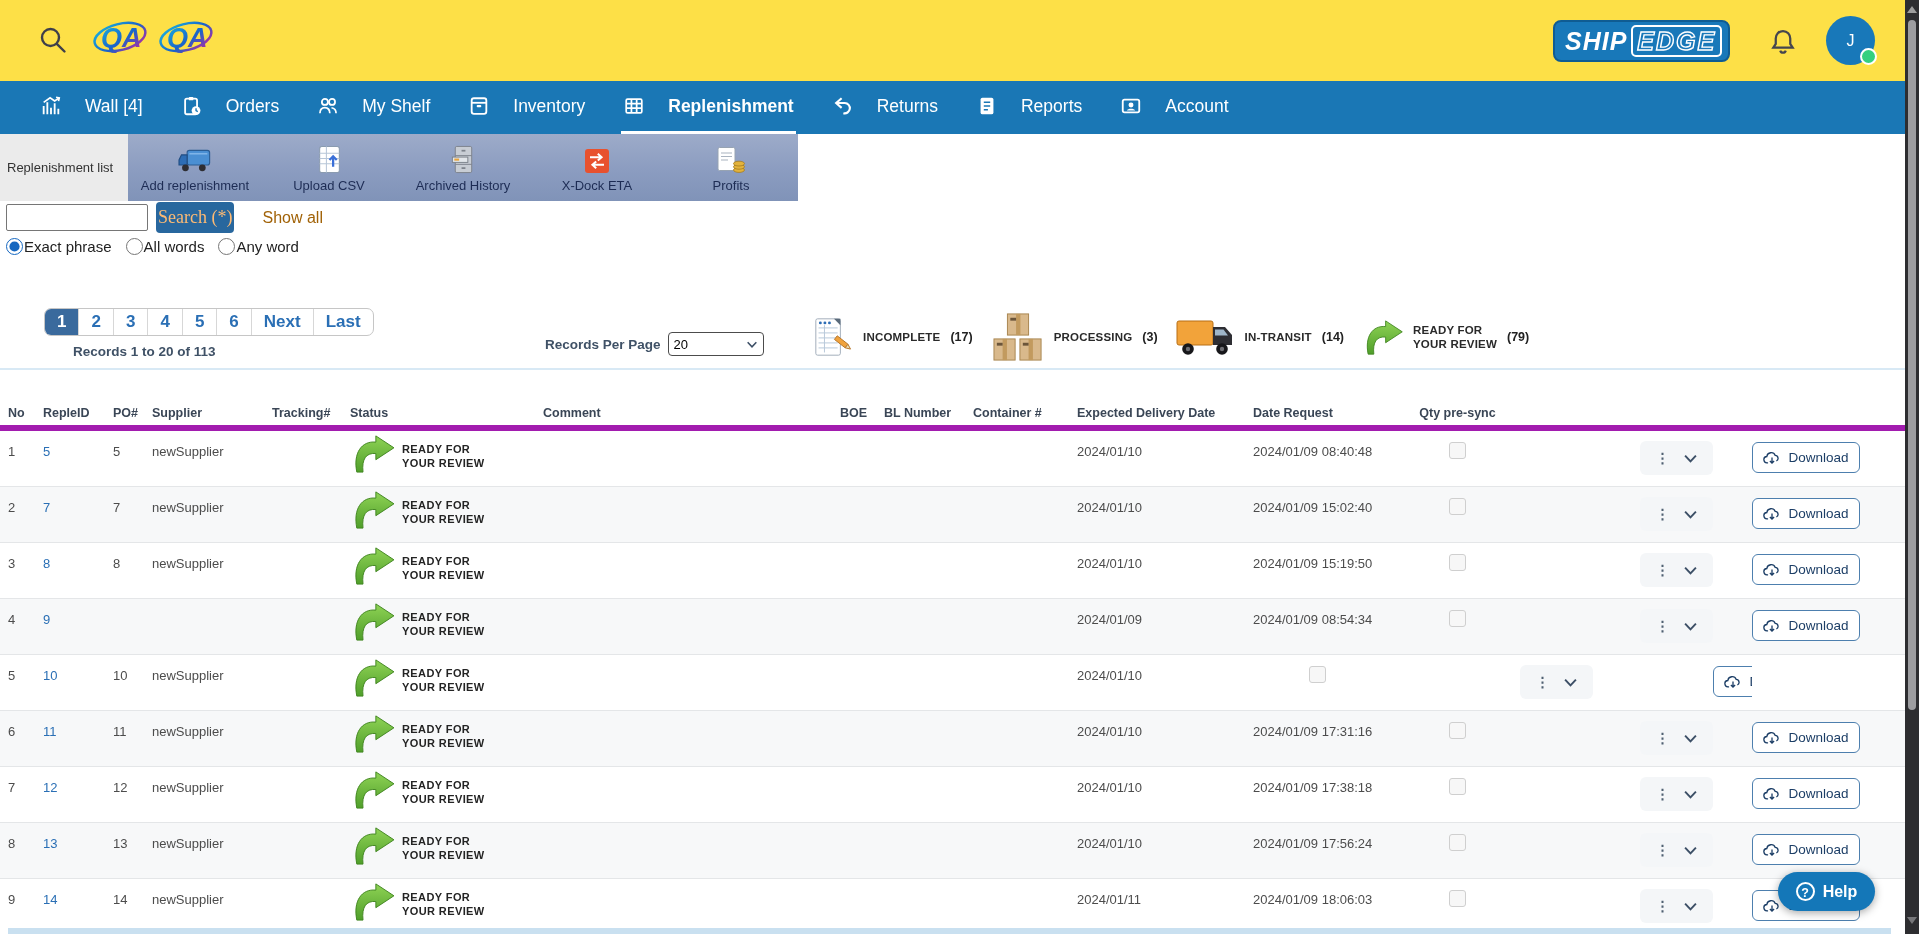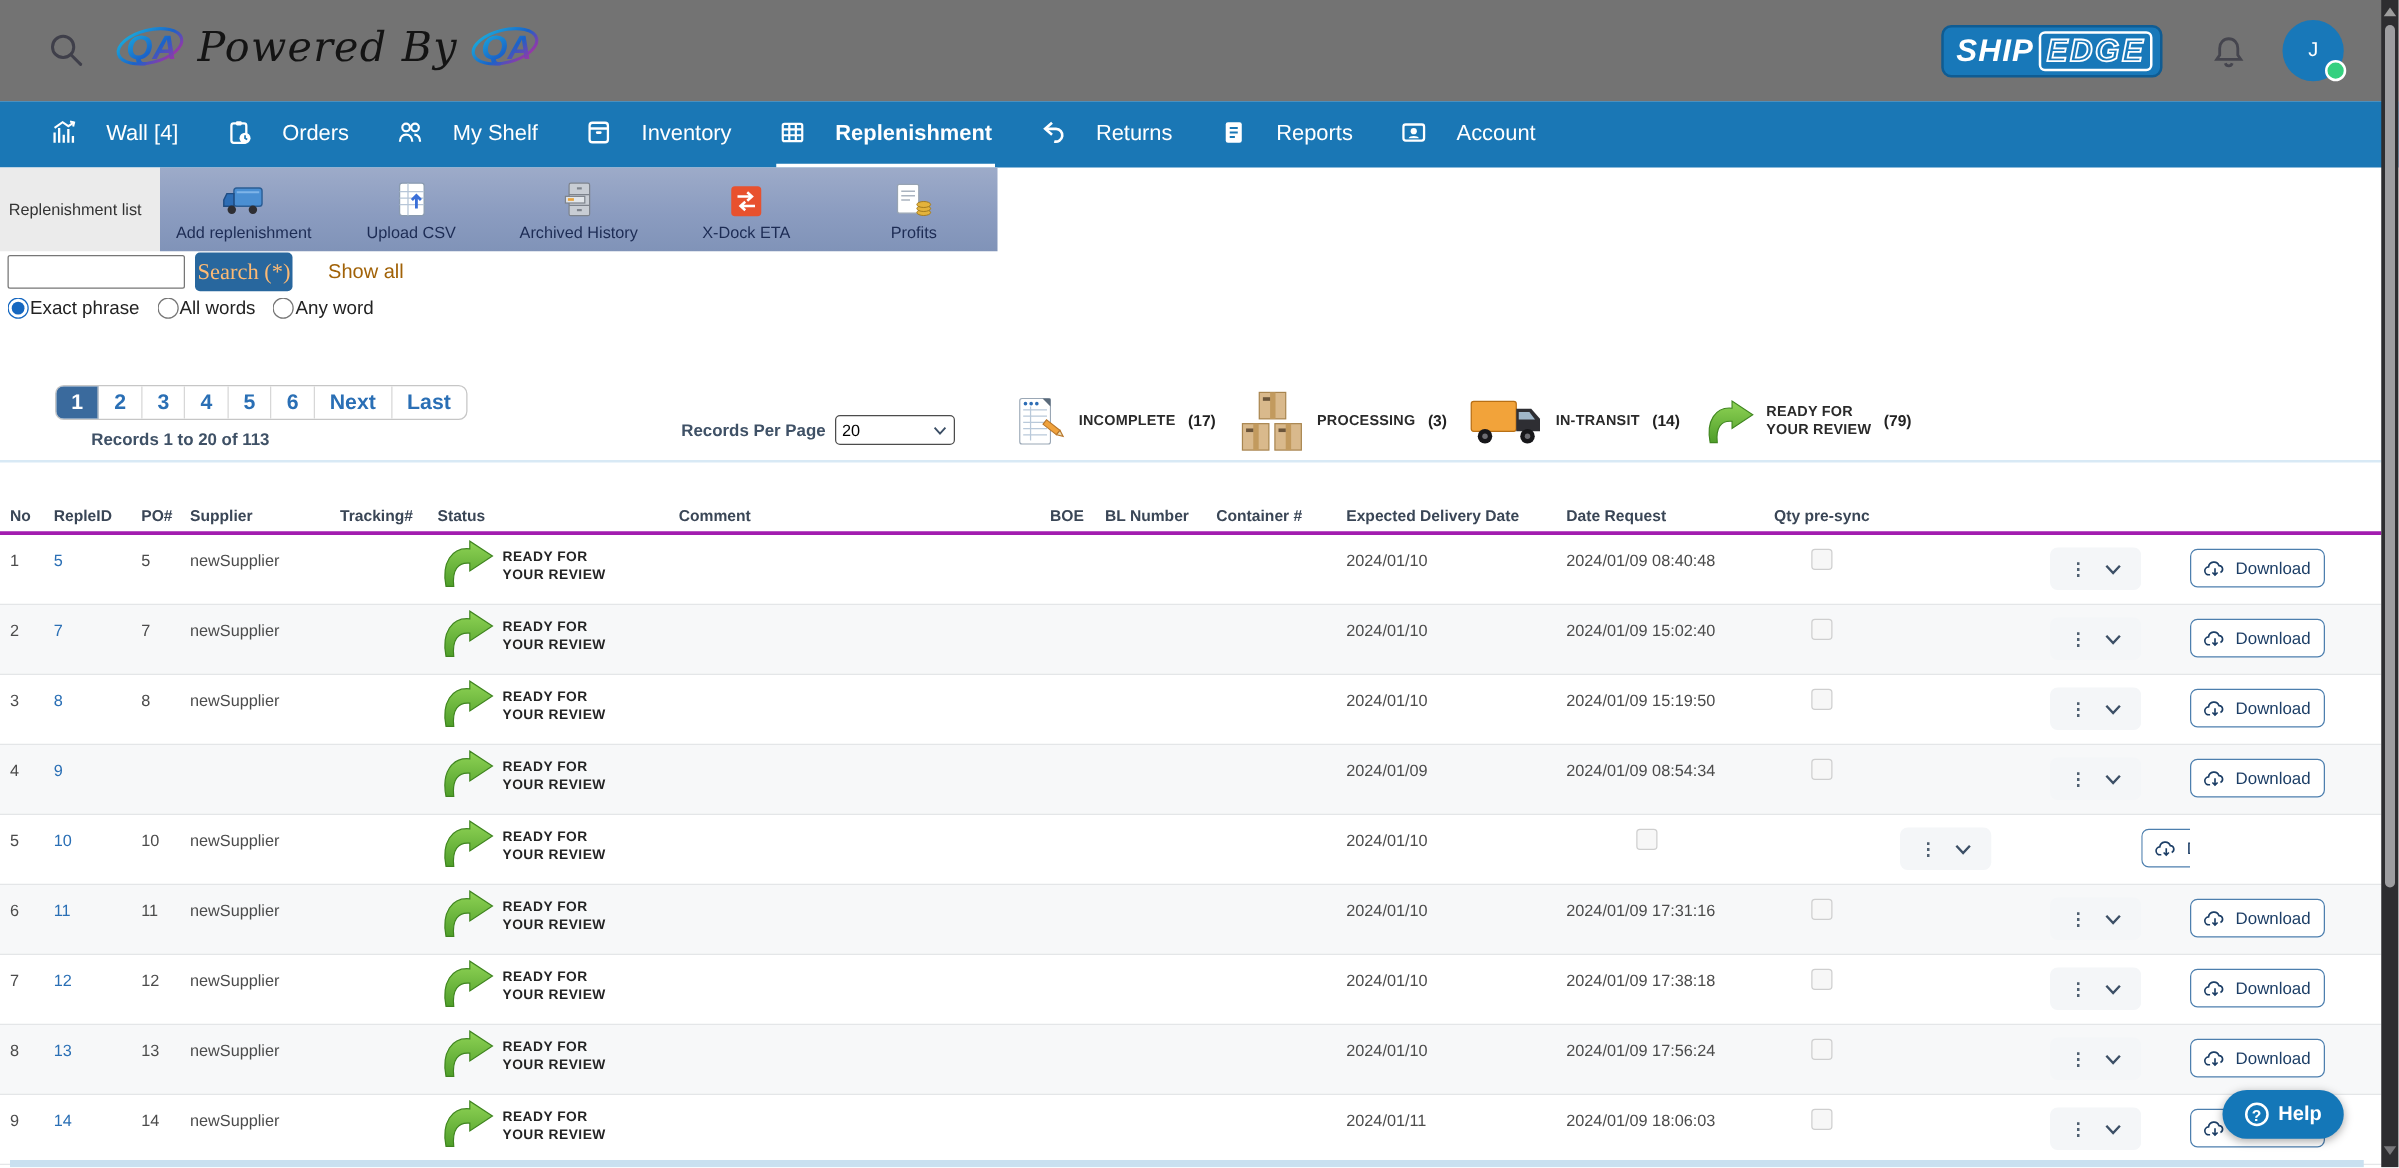--- a/index.html
+++ b/index.html
@@ -1,21 +1,21 @@
 <!DOCTYPE html>
 <html><head>
 <meta charset="utf-8">
 <title>Shipedge</title>
 <style>
   html,body{margin:0;padding:0;background:#fff;}
   body{width:1919px;height:934px;overflow:hidden;font-family:"Liberation Sans",sans-serif;position:relative;}
   .screen{position:absolute;inset:0;width:1919px;height:934px;background:#fff;overflow:hidden;}
 
   
-  .topbar{position:absolute;top:0;left:0;width:1919px;height:81px;background:#737373;}
+  .topbar{position:absolute;top:0;left:0;width:1919px;height:81px;background:#fde047;}
   .topsearch{position:absolute;left:38px;top:25px;width:30px;height:30px;cursor:pointer;}
   .topsearch svg{width:30px;height:30px;}
   .powered{position:absolute;left:92px;top:13px;display:flex;align-items:center;gap:10px;}
   .powered-text{font-family:"DejaVu Serif",serif;font-style:italic;font-size:33px;color:#141414;letter-spacing:1px;}
   .qalogo{width:56px;height:48px;}
   .brand{position:absolute;left:1553px;top:20px;height:42px;background:#1878b9;border-radius:8px;display:flex;align-items:center;padding:0 6px;box-sizing:border-box;border:2px solid #0f5c93;}
   .ship{color:#fff;font-weight:bold;font-style:italic;font-size:25px;letter-spacing:1px;padding:0 4px;}
   .edge{color:#1878b9;-webkit-text-stroke:1.4px #fff;font-weight:bold;font-style:italic;font-size:25px;letter-spacing:2px;border:2px solid #fff;border-radius:5px;padding:0 4px;line-height:1.15;}
   .bell{position:absolute;left:1768px;top:26px;width:30px;height:32px;cursor:pointer;}
   .bell svg{width:30px;height:32px;}
@@ -67,21 +67,21 @@
   .slines{font-size:11.5px;font-weight:600;color:#2a2a2a;line-height:1.25;letter-spacing:.2px;white-space:nowrap;}
   .scount{font-size:12.5px;font-weight:bold;color:#222;margin-left:1px;}
   .sico.i-incomplete{width:40px;height:44px;}
   .sico.i-processing{width:54px;height:50px;}
   .sico.i-intransit{width:60px;height:42px;}
   .sico.i-ready{width:42px;height:37px;}
   .bluedivider{position:absolute;top:368px;left:0;width:1905px;height:2px;background:#d8e9f5;}
 
   
   .table{position:absolute;top:400px;left:0;width:1905px;--cols:35px 70px 39px 120px 78px 193px 297px 44px 89px 104px 163px 155px 125px 120px 73px 39px 113px 52px;}
-  .thead{display:grid;grid-template-columns:var(--cols);padding-left:8px;height:25px;align-items:center;border-bottom:3px solid #a21caf;font-size:12.5px;font-weight:bold;color:#3a4656;}
+  .thead{display:grid;grid-template-columns:var(--cols);padding-left:8px;height:25px;align-items:center;border-bottom:6px solid #a21caf;font-size:12.5px;font-weight:bold;color:#3a4656;}
   .h-datereq{padding-left:13px;}
   .h-qty{text-align:center;}
   .trow{display:grid;grid-template-columns:var(--cols);padding-left:8px;height:56px;border-bottom:1px solid #e4e6e8;font-size:13px;color:#4c4c4c;background:#fff;box-sizing:border-box;}
   .trow.even{background:#f7f8f9;}
   .cell{padding-top:13px;overflow:hidden;white-space:nowrap;}
   .c-dreq{padding-left:13px;}
   .c-status{display:flex;padding-top:0;}
   .arrow{width:46px;height:40px;margin-top:3px;flex:0 0 auto;}
   .stxt{margin-top:11px;margin-left:6px;font-size:11px;font-weight:700;color:#242424;letter-spacing:.4px;line-height:1.3;}
   .idlink{color:#2a6fb5;text-decoration:none;cursor:pointer;}
@@ -256,21 +256,20 @@
 
   <header class="topbar">
     <span class="topsearch"><svg>
           <use href="#i-search"></use>
         </svg></span>
     <div class="powered">
       <svg class="qalogo" viewBox="0 0 56 48">
         <ellipse cx="28" cy="24" rx="26" ry="13" fill="none" stroke="url(#gQA)" stroke-width="2.5" transform="rotate(-14 28 24)"></ellipse>
         <text x="9" y="34" font-size="27" font-weight="bold" font-style="italic" fill="url(#gQA)">QA</text>
       </svg>
-      <span class="powered-text">Powered By</span>
       <svg class="qalogo" viewBox="0 0 56 48">
         <ellipse cx="28" cy="24" rx="26" ry="13" fill="none" stroke="url(#gQA)" stroke-width="2.5" transform="rotate(-14 28 24)"></ellipse>
         <text x="9" y="34" font-size="27" font-weight="bold" font-style="italic" fill="url(#gQA)">QA</text>
       </svg>
     </div>
     <div class="brand">
       <span class="ship">SHIP</span>
         <span class="edge">EDGE</span>
     </div>
     <span class="bell"><svg>

